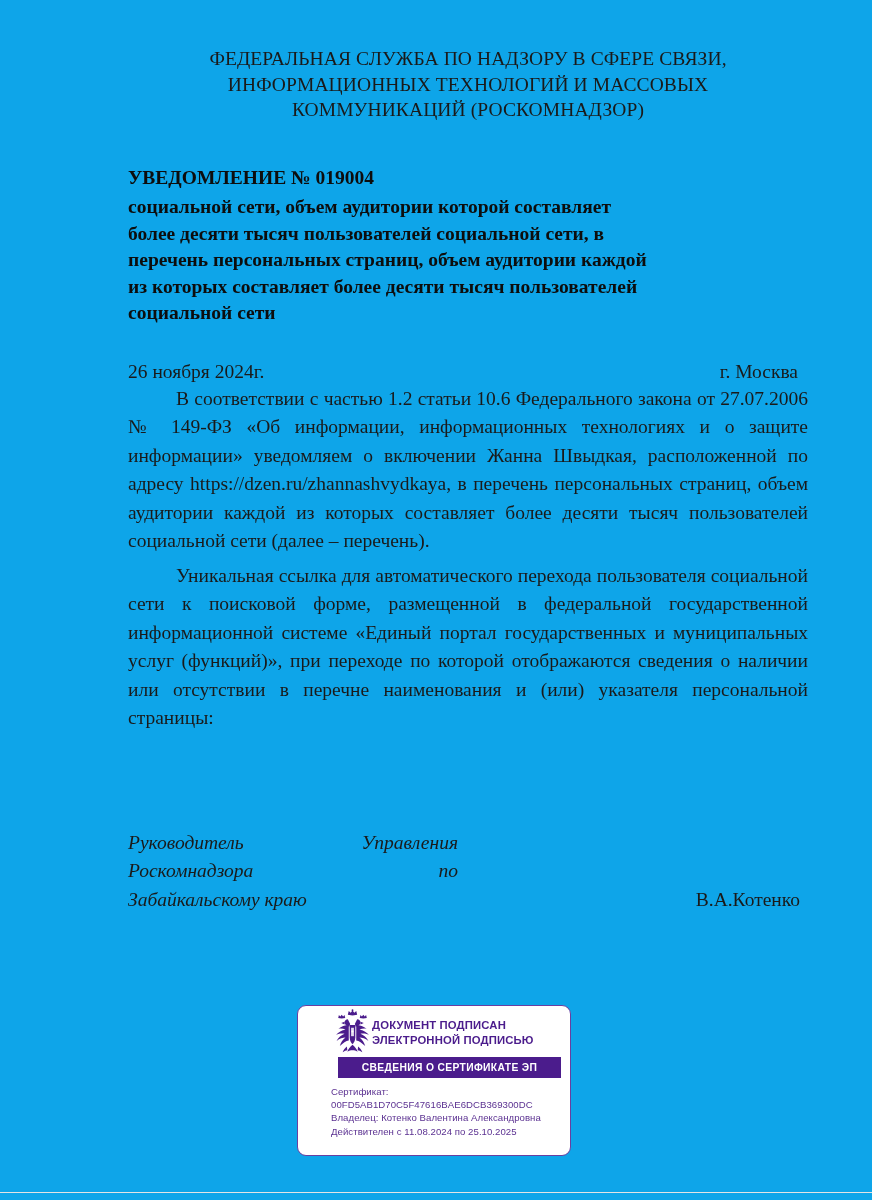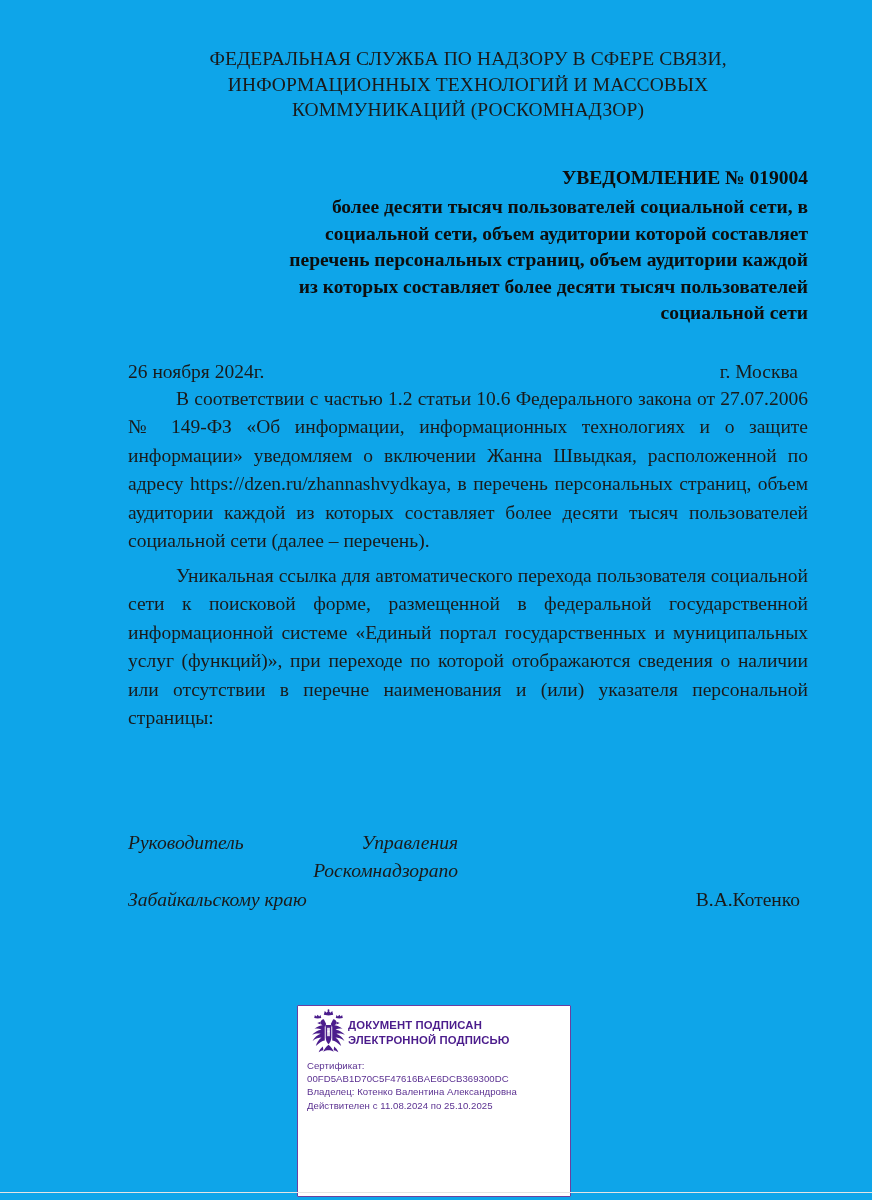--- a/index.html
+++ b/index.html
@@ -51,21 +51,21 @@
     color: #1a1a1a;
   }
   .org-header .ln {
     display: block;
     white-space: nowrap;
   }
 
   
   .title-block {
     margin-top: 42px;
-    text-align: right;
+    text-align: left;
     font-weight: bold;
     font-size: 19.5px;
     line-height: 26.5px;
     color: #0d0d0d;
   }
   .title-main {
     display: block;
     white-space: nowrap;
   }
   .title-sub {
@@ -123,41 +123,42 @@
     display: block;
   }
   .sig-role .sl.l1 {
     display: flex;
     width: 330px;
     justify-content: space-between;
   }
   .sig-role .sl.l2 {
     display: flex;
     width: 330px;
-    justify-content: flex-end;
+    justify-content: space-between;
   }
   .sig-name {
     position: absolute;
     right: 8px;
     bottom: 0;
     white-space: nowrap;
   }
 
   
   .stamp {
     position: absolute;
     left: 297px;
     top: 1005px;
     width: 274px;
-    height: 192px;
+    height: 151px;
     border: 1.4px solid #6a3fa0;
-    border-radius: 1px;
+    border-radius: 9px;
     background: #ffffff;
     box-sizing: border-box;
     font-family: "Liberation Sans", "DejaVu Sans", sans-serif;
+    padding-left: 24px;
   }
   .stamp-top {
     display: flex;
     align-items: center;
     padding: 7px 8px 0 7px;
     height: 46px;
     box-sizing: border-box;
   }
   .stamp-emblem {
     width: 47px;
@@ -216,22 +217,22 @@
 
     <div class="org-header">
       <span class="ln">ФЕДЕРАЛЬНАЯ СЛУЖБА ПО НАДЗОРУ В СФЕРЕ СВЯЗИ,</span>
       <span class="ln">ИНФОРМАЦИОННЫХ ТЕХНОЛОГИЙ И МАССОВЫХ</span>
       <span class="ln">КОММУНИКАЦИЙ (РОСКОМНАДЗОР)</span>
     </div>
 
     <div class="title-block">
       <span class="title-main">УВЕДОМЛЕНИЕ № 019004</span>
       <span class="title-sub">
+        <span class="ln">социальной сети, объем аудитории которой составляет</span>
         <span class="ln">более десяти тысяч пользователей социальной сети, в</span>
-        <span class="ln">социальной сети, объем аудитории которой составляет</span>
         <span class="ln">перечень персональных страниц, объем аудитории каждой</span>
         <span class="ln">из которых составляет более десяти тысяч пользователей</span>
         <span class="ln">социальной сети</span>
       </span>
     </div>
 
     <div class="dateline">
       <span class="date">26 ноября 2024г.</span>
       <span class="place">г. Москва</span>
     </div>
@@ -292,20 +293,21 @@
             <circle cx="50" cy="48" r="2.4" opacity="0.9"></circle>
           </g>
         </svg>
       </div>
       <div class="stamp-headline">
         <span class="hl">ДОКУМЕНТ ПОДПИСАН</span>
         <span class="hl">ЭЛЕКТРОННОЙ ПОДПИСЬЮ</span>
       </div>
     </div>
 
+    <div class="stamp-banner">СВЕДЕНИЯ О СЕРТИФИКАТЕ ЭП</div>
 
     <div class="stamp-details">
       <span class="dl">Сертификат:</span>
       <span class="dl">00FD5AB1D70C5F47616BAE6DCB369300DC</span>
       <span class="dl">Владелец: Котенко Валентина Александровна</span>
       <span class="dl">Действителен с 11.08.2024 по 25.10.2025</span>
     </div>
 
   </div>
 

